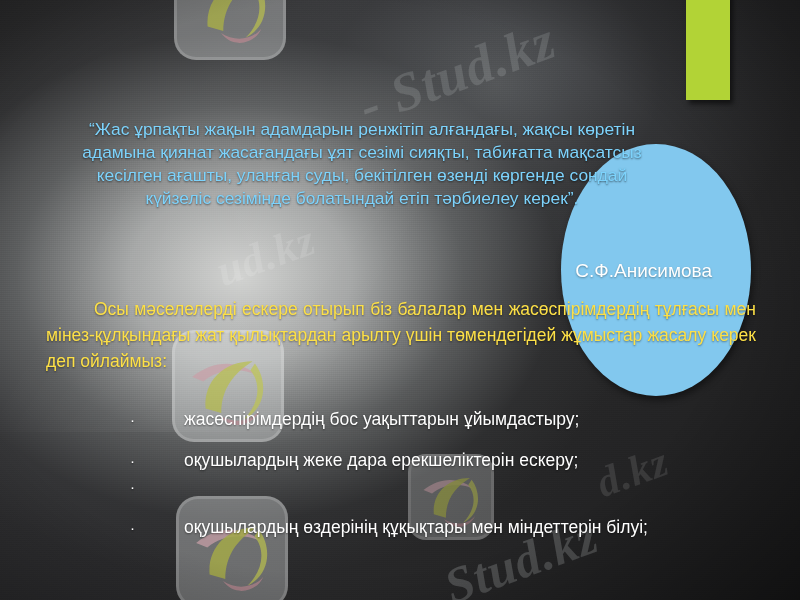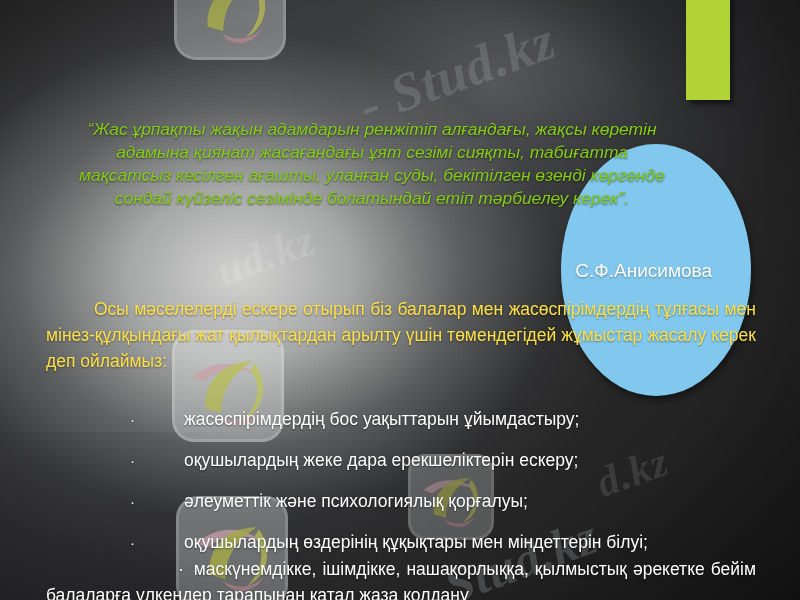--- a/index.html
+++ b/index.html
@@ -117,28 +117,27 @@
     width: 190px;
     height: 252px;
     border-radius: 50%;
     background: #82c8ee;
     box-shadow: 2px 4px 7px rgba(0,0,0,0.45);
   }
 
   
   .quote {
     position: absolute;
-    left: 72px;
+    left: 62px;
     top: 118px;
     width: 600px;
     text-align: center;
-    font-style: italic;
     font-size: 17.4px;
     line-height: 23px;
-    color: #84cc16;
+    color: #7dd3fc;
     text-shadow: 0 1px 2px rgba(0,0,0,0.55);
   }
   .author {
     position: absolute;
     left: 300px;
     top: 252px;
     width: 412px;
     text-align: right;
     font-size: 19px;
     color: #ffffff;
@@ -246,24 +245,20 @@
     <div class="b-row">
       <span class="b-mark">·</span>
       <span class="b-txt">жасөспірімдердің бос уақыттарын ұйымдастыру;</span>
     </div>
     <div class="b-row">
       <span class="b-mark">·</span>
       <span class="b-txt">оқушылардың жеке дара ерекшеліктерін ескеру;</span>
     </div>
     <div class="b-row">
       <span class="b-mark">·</span>
-      <span class="b-txt">әлеуметтік және психологиялық қорғалуы;</span>
     </div>
     <div class="b-row">
       <span class="b-mark">·</span>
       <span class="b-txt">оқушылардың өздерінің құқықтары мен міндеттерін білуі;</span>
     </div>
-    <div class="b-last">
-      <span class="dot">·</span><span>маскүнемдікке, ішімдікке, нашақорлыққа, қылмыстық әрекетке бейім балаларға үлкендер тарапынан қатал жаза қолдану</span>
-    </div>
   </div>
 
 </div>
 
 </body></html>

